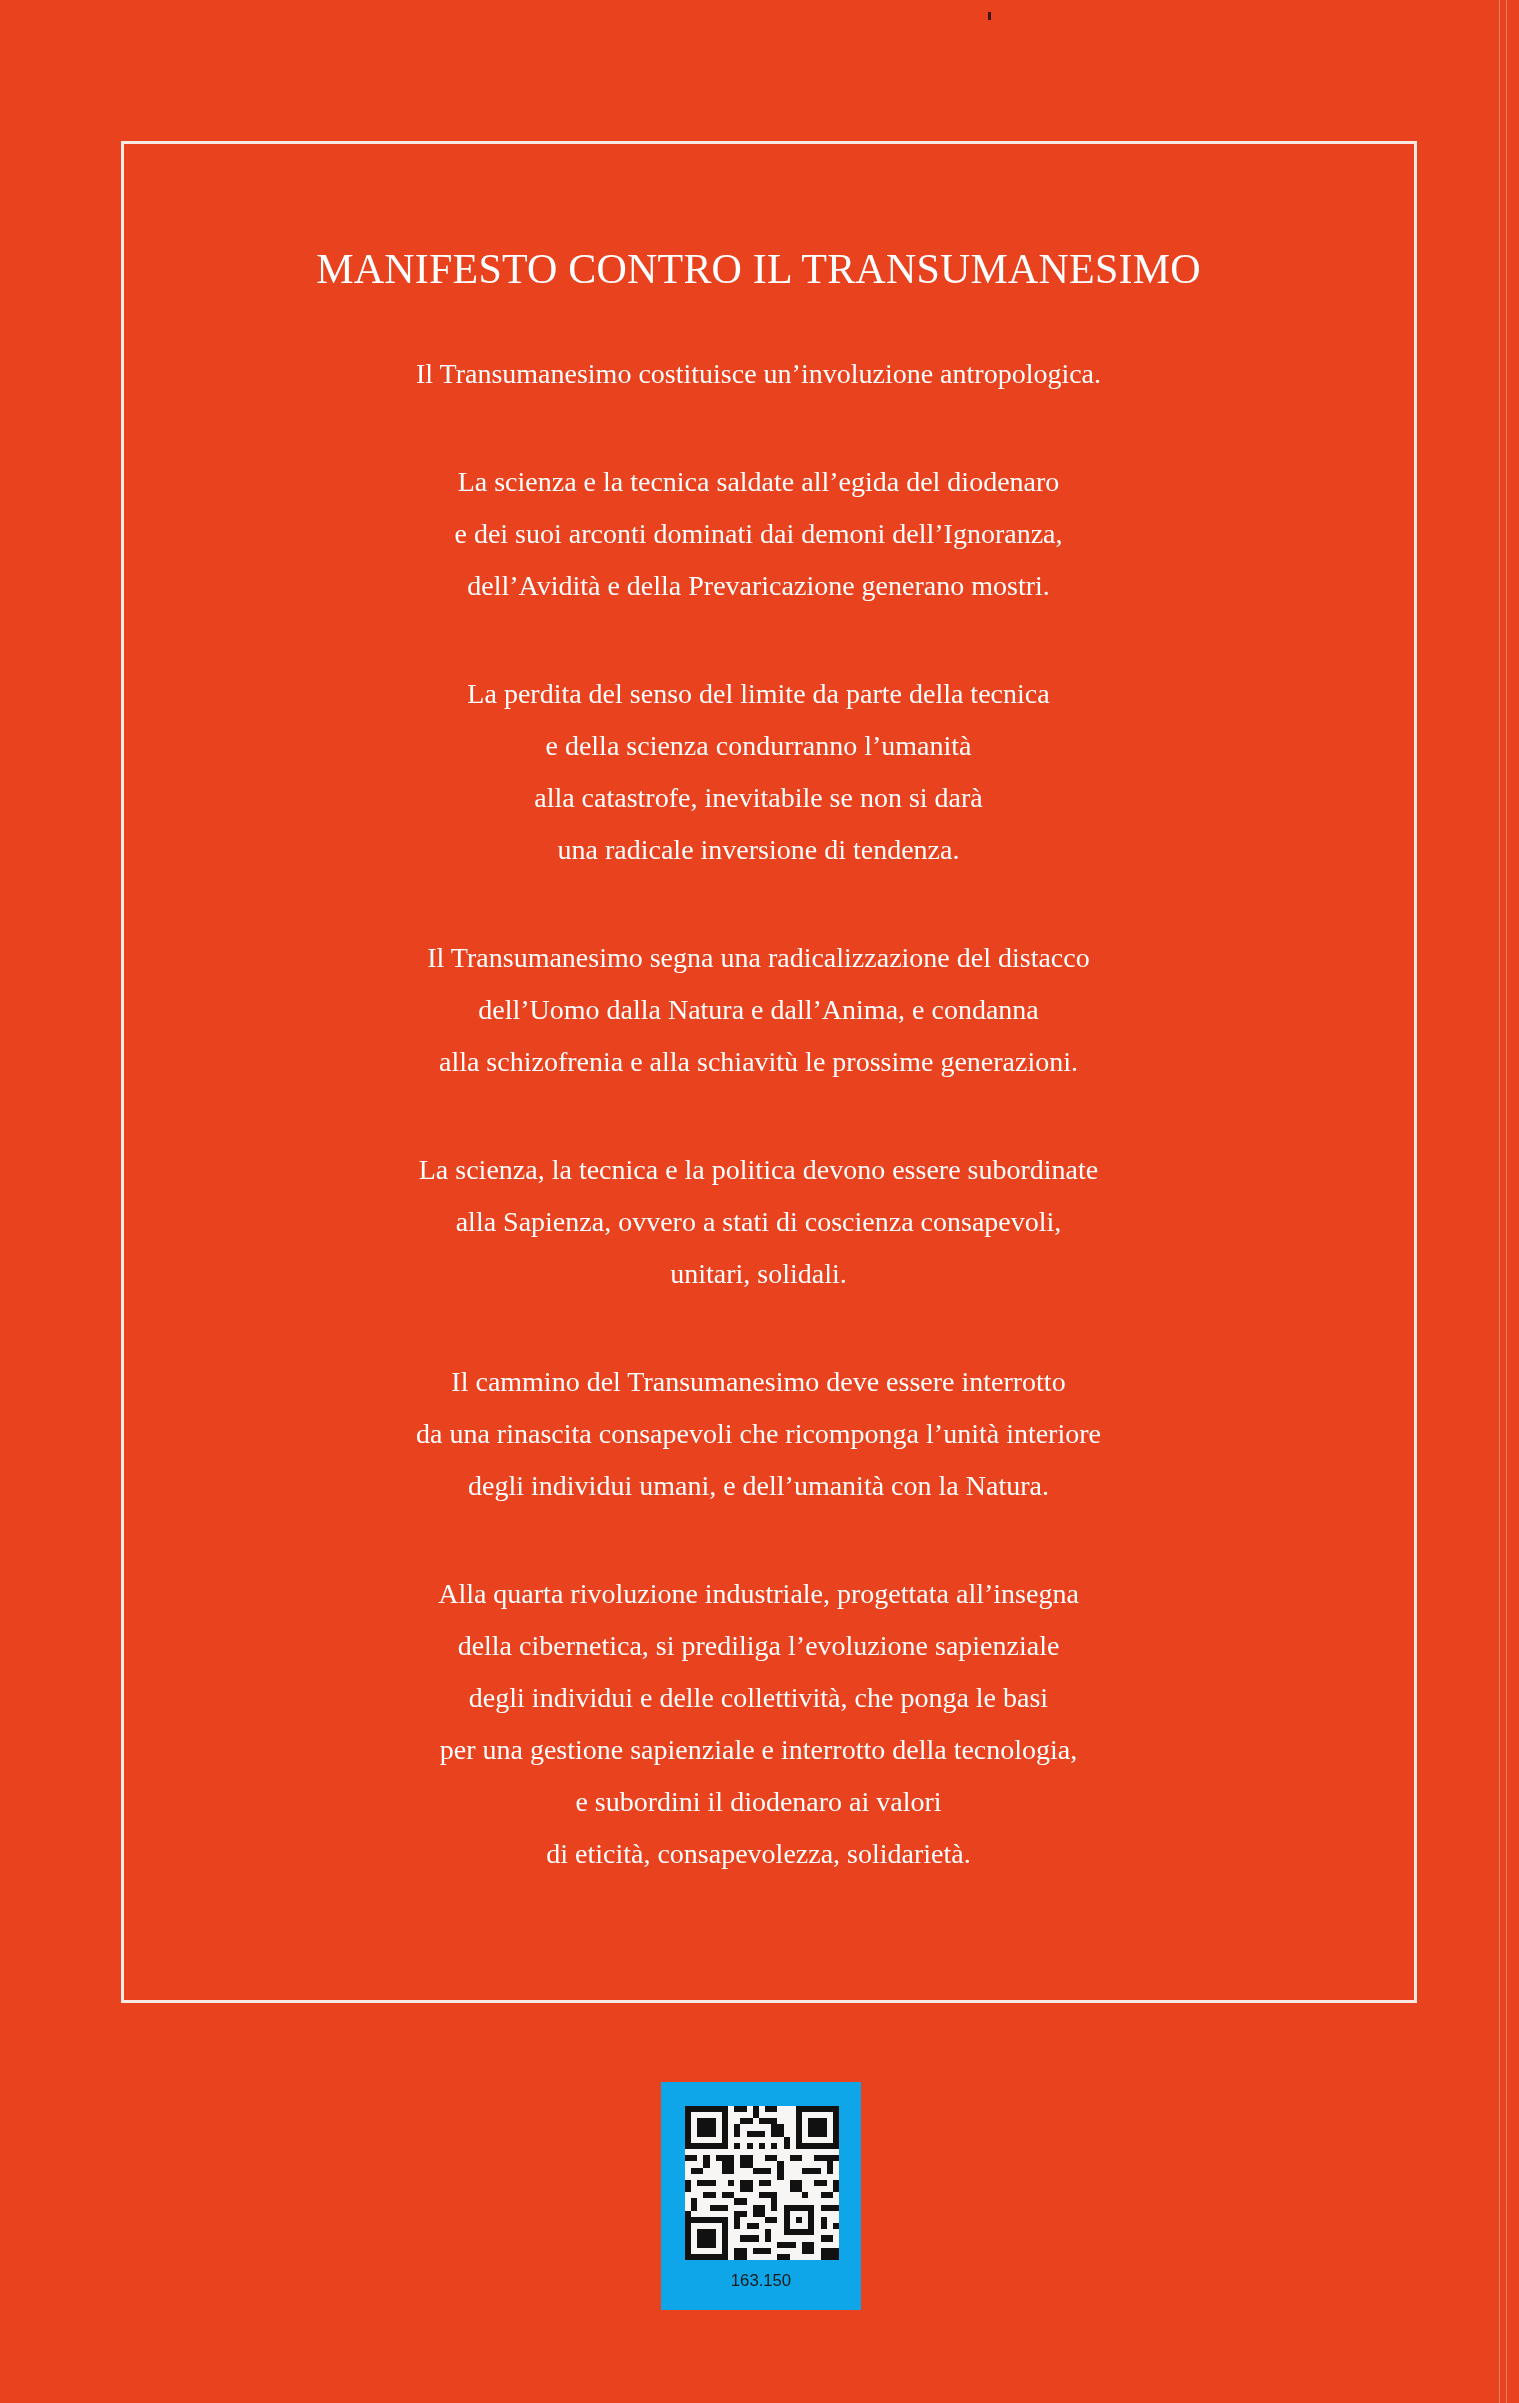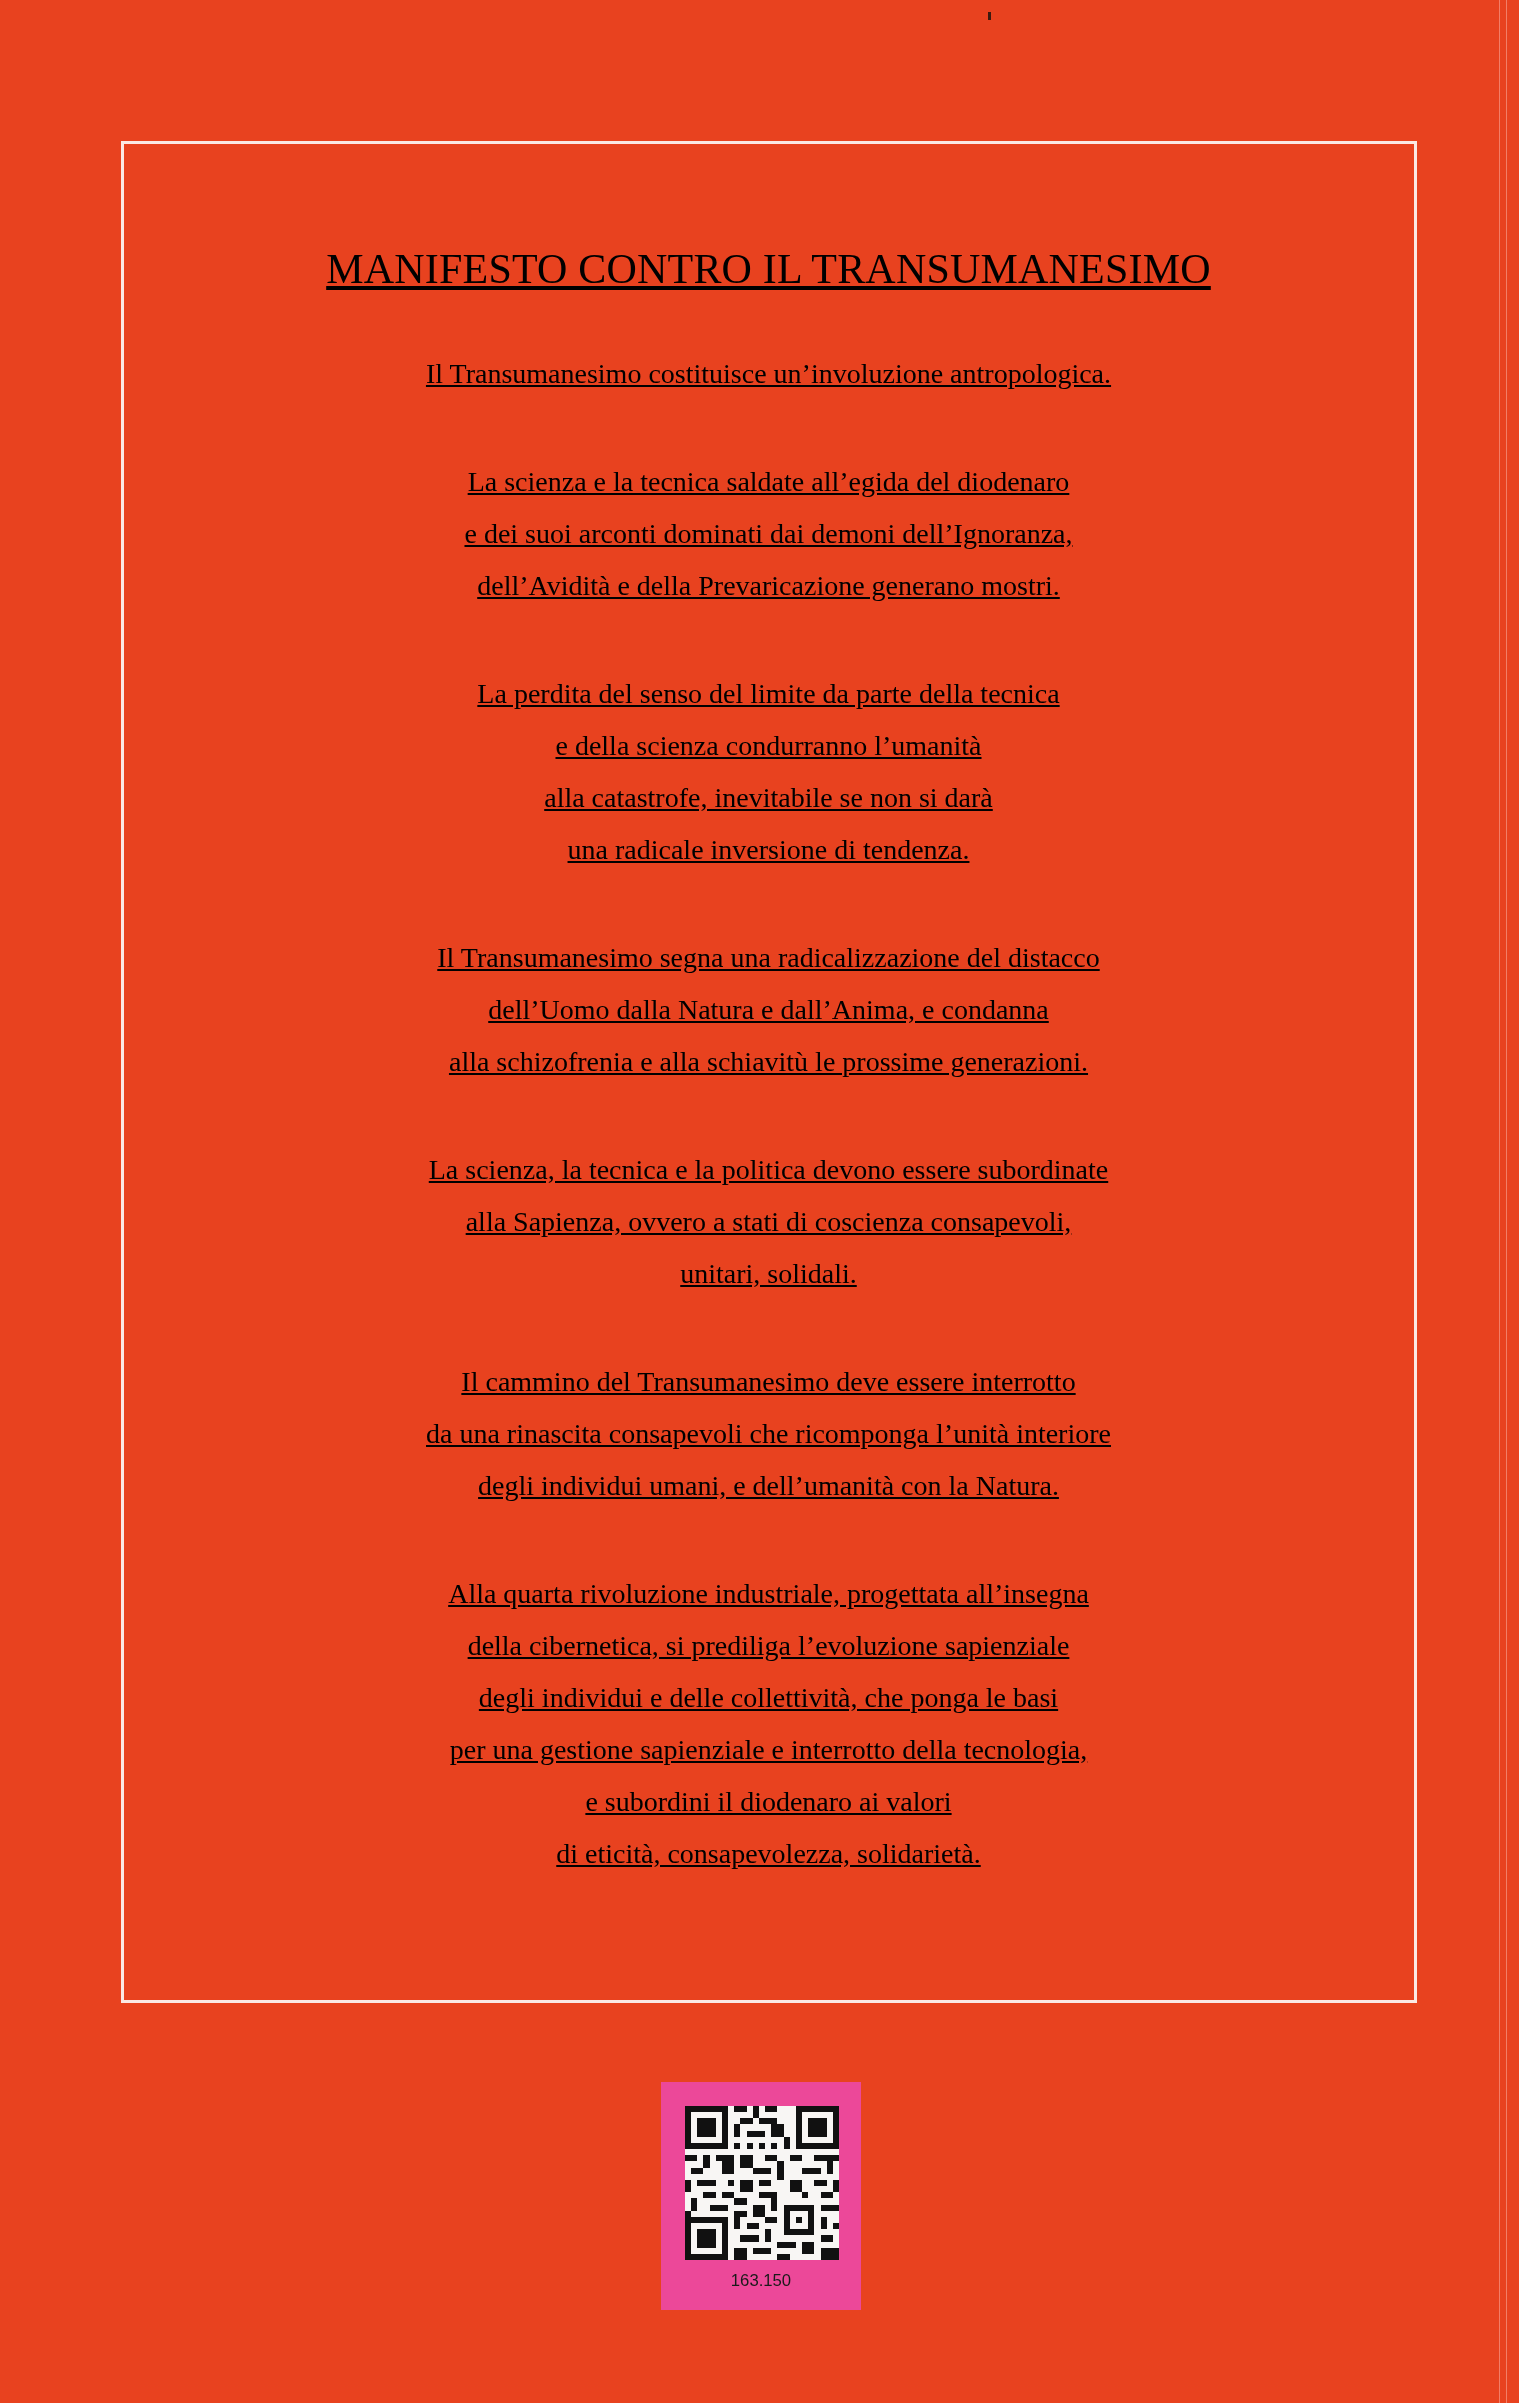--- a/index.html
+++ b/index.html
@@ -14,34 +14,34 @@
       border-right: 1px solid rgba(255,200,190,0.45);
     }
     .speck { position: absolute; left: 988px; top: 11.8px; width: 3px; height: 7.9px; background: #3a1a10; }
     .frame {
       position: absolute; left: 121px; top: 141px;
       width: 1296px; height: 1862px;
       border: 3px solid #fbe9e4;
       box-sizing: border-box;
     }
     .content {
-      position: absolute; left: 138px; top: 244px; width: 1261px;
-      text-align: center; color: #000000; text-decoration: underline;
+      position: absolute; left: 128px; top: 244px; width: 1261px;
+      text-align: center; color: #ffffff;
     }
     .title {
       font-size: 42px; letter-spacing: 0.2px; line-height: 51px;
       margin: 0 0 53px 0; font-weight: normal;
     }
     .para {
       font-size: 28px; line-height: 52px; margin: 0 0 56px 0;
     }
     .para .line { display: block; white-space: nowrap; }
     .qr-box {
       position: absolute; left: 661px; top: 2082px; width: 200px; height: 228px;
-      background: #ec4899;
+      background: #0ea5e9;
     }
     .qr {
       position: absolute; left: 23.6px; top: 23.6px; width: 154px; height: 154px;
     }
     .qr-label {
       position: absolute; left: 0; right: 0; top: 189px; text-align: center;
       font-family: "Liberation Sans", "DejaVu Sans", sans-serif;
       font-size: 16.7px; color: #1a1a1a;
     }
   </style>

